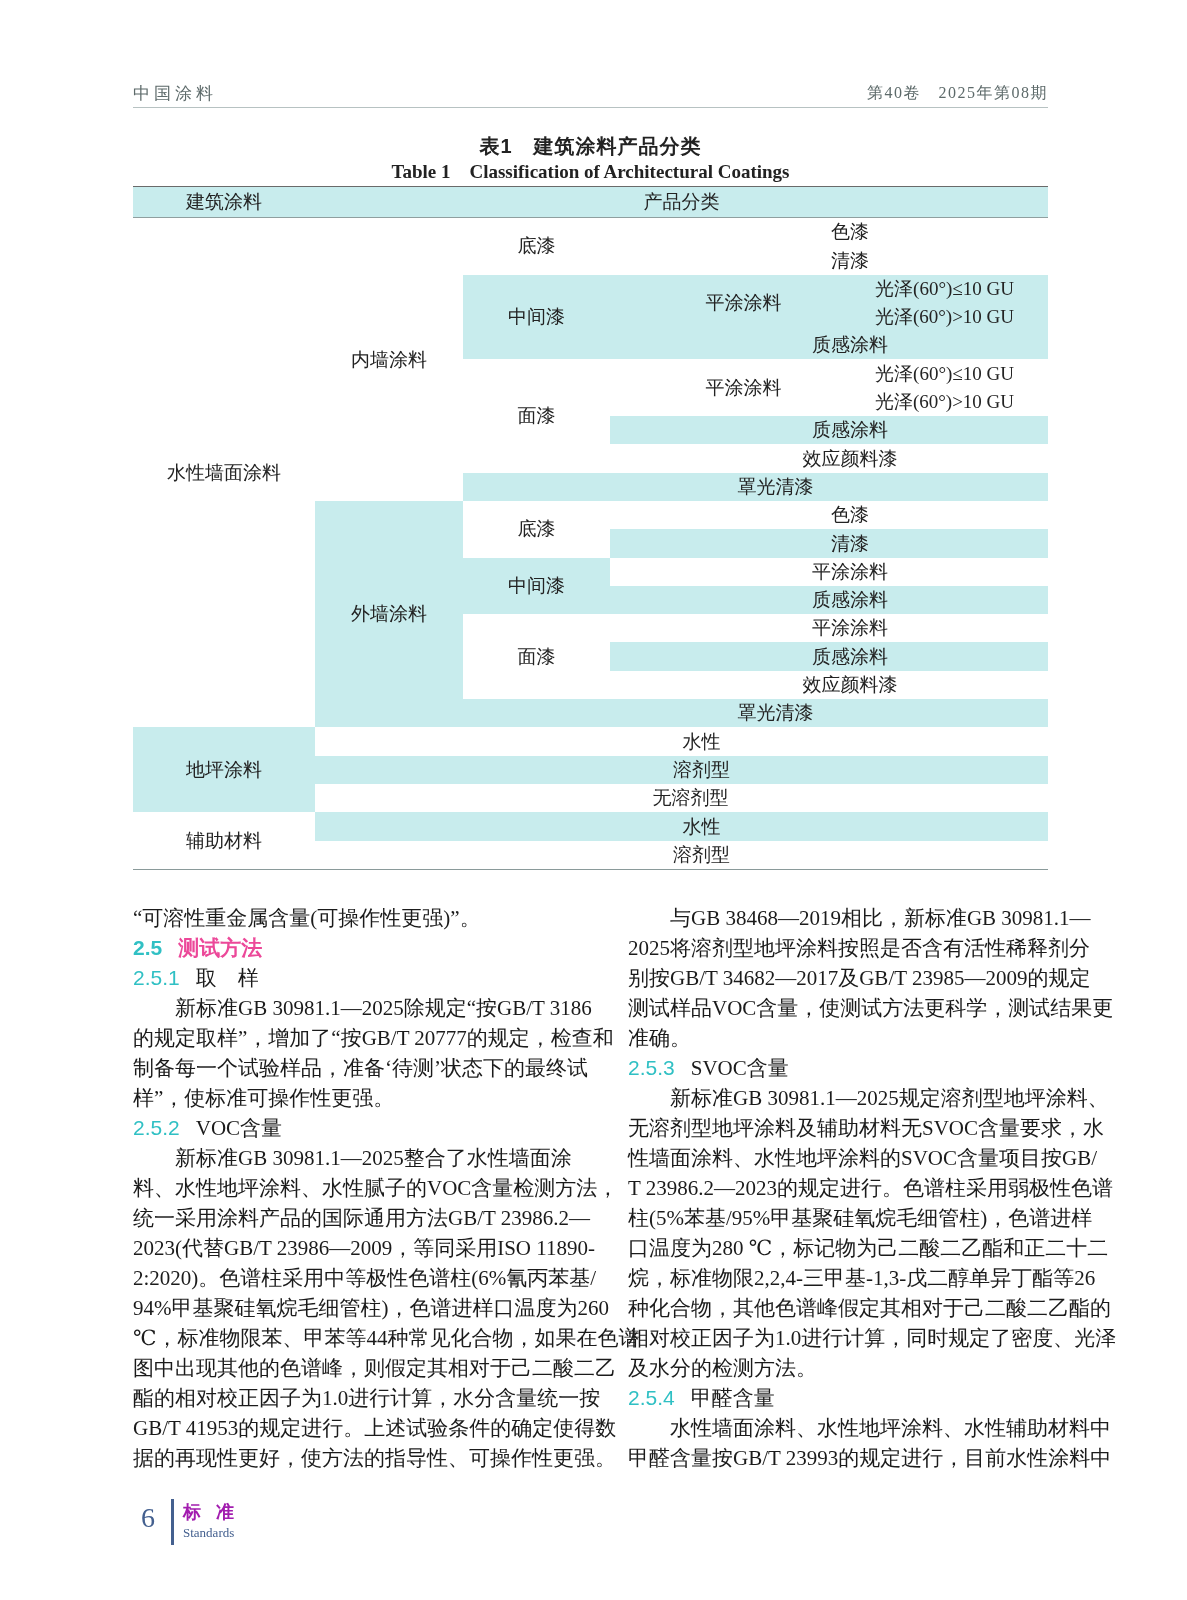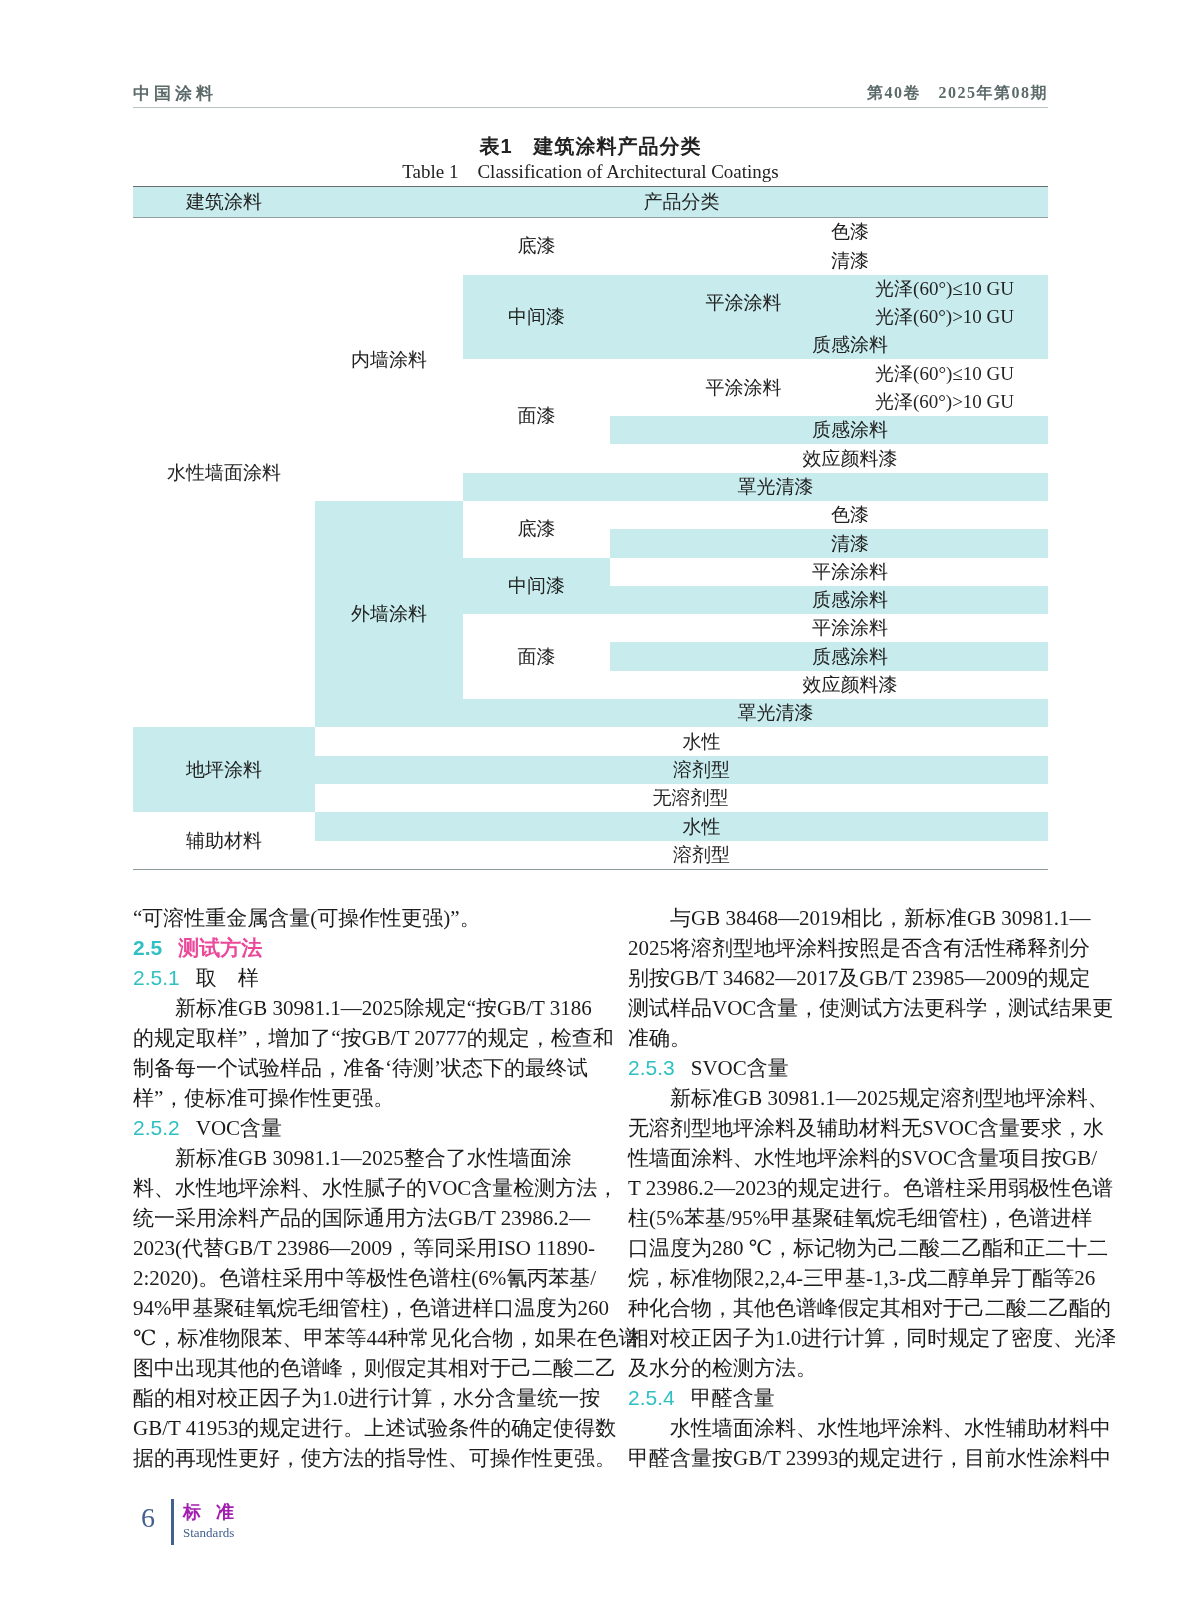--- a/index.html
+++ b/index.html
@@ -2,29 +2,29 @@
 <html><head>
 <meta charset="utf-8">
 <style>
   html,body{margin:0;padding:0;background:#ffffff;}
   #page{
     position:relative; width:1187px; height:1600px; background:#ffffff;
     font-family:"Liberation Serif","DejaVu Serif",serif; color:#1c1c1c;
     overflow:hidden;
   }
   
-  #runhead{position:absolute; left:133px; top:82px; width:915px; height:24px;font-weight:bold;}
+  #runhead{position:absolute; left:133px; top:82px; width:915px; height:24px;}
   #journal{position:absolute; left:0; top:0; font-size:17px; color:#5d6a6a; letter-spacing:4px;}
   #issue{position:absolute; right:0; top:1px; font-size:16px; color:#5d6a6a; letter-spacing:1.5px;}
   #headrule{position:absolute; left:133px; top:107px; width:915px; height:1px; background:#b7c2c2;}
   
   #tbl-title-cn{position:absolute; left:133px; top:133px; width:915px; text-align:center;
     font-family:"Liberation Sans","DejaVu Sans",sans-serif; font-weight:bold; font-size:20px; color:#222; letter-spacing:1px;}
   #tbl-title-en{position:absolute; left:133px; top:159px; width:915px; text-align:center;
-    font-weight:normal; font-size:19px; color:#222;}
+    font-weight:bold; font-size:19px; color:#222;}
   
   #tblwrap{position:absolute; left:133px; top:186px; width:915px;}
   table.cls{border-collapse:collapse; table-layout:fixed; width:915px;
     border-top:1.5px solid #6a6a6a; border-bottom:1.5px solid #8a9a9a;}
   table.cls td,table.cls th{font-size:19px; font-weight:normal; color:#232323; padding:0;
     vertical-align:middle; line-height:1.25; overflow:hidden; white-space:nowrap;}
   table.cls thead th{height:30px; background:#c8eced; border-bottom:1px solid #8f9f9f;margin-top:20px;}
   table.cls tbody td{height:28.3px;}
   td.bgc{background:#c8eced;} td.bgw{background:#ffffff;}
   td.alc{text-align:center;} td.all{text-align:center;}

